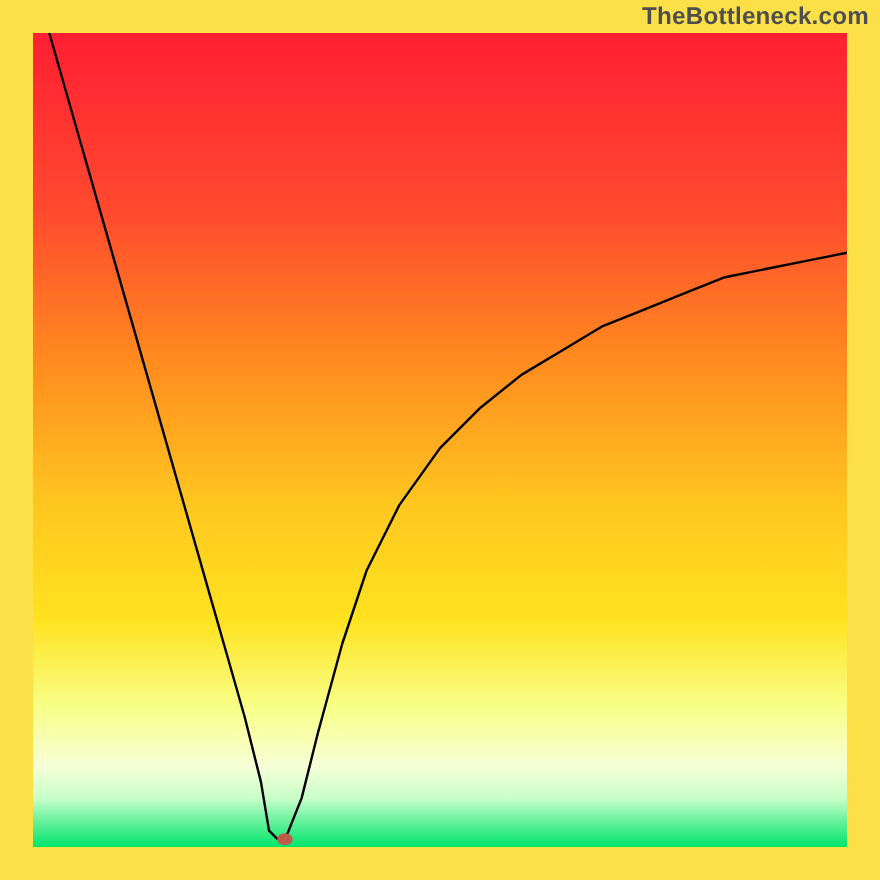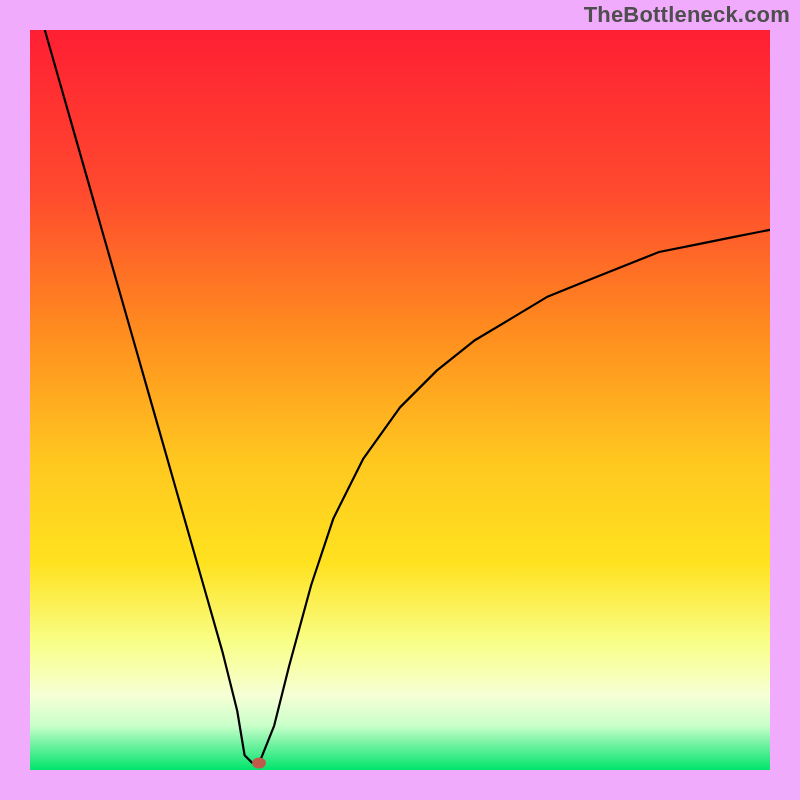--- a/index.html
+++ b/index.html
@@ -8,21 +8,21 @@
     width: 800px;
     height: 800px;
     overflow: hidden;
     background: #000;
     font-family: Arial, Helvetica, sans-serif;
   }
   .frame {
     position: relative;
     width: 800px;
     height: 800px;
-    background: #f0abfc;
+    background: #fde047;
   }
   .watermark {
     position: absolute;
     top: 2px;
     right: 10px;
     color: #4e4e4e;
     font-size: 22px;
     font-weight: 600;
     letter-spacing: 0.2px;
     z-index: 3;

